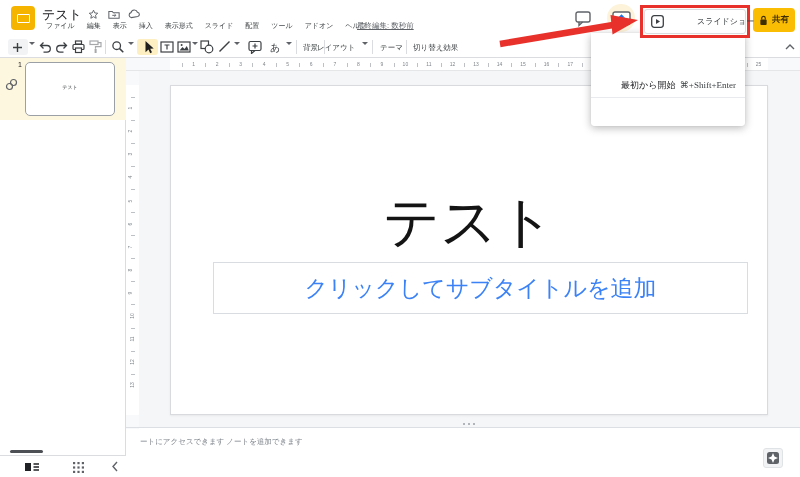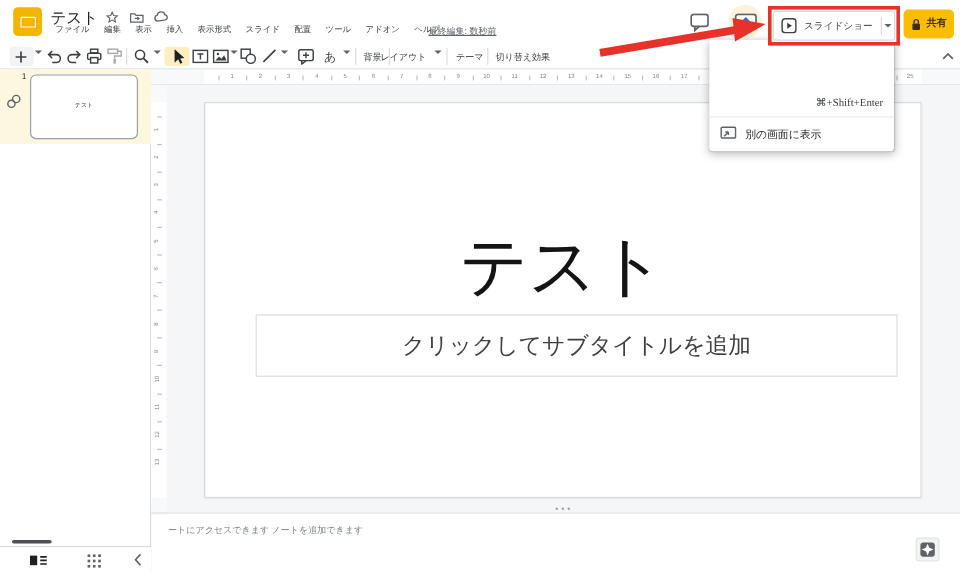--- a/index.html
+++ b/index.html
@@ -14,21 +14,21 @@
   .logo i{position:absolute;left:6px;top:8px;width:11px;height:7px;border:1.6px solid #fff;border-radius:1px;}
   .doc-title{position:absolute;left:42px;top:6px;font-size:13px;color:#202124;}
   .hicon{position:absolute;top:9px;color:#5f6368;}
   .menu-row{position:absolute;left:40px;top:21px;display:flex;}
   .menu-item{font-size:7px;color:#3c4043;padding:0 6px;line-height:10px;}
   .last-edit{position:absolute;left:357px;top:21px;font-size:7.5px;color:#5f6368;text-decoration:underline;line-height:10px;}
 
   
   .present-circle{position:absolute;left:607px;top:4px;width:28px;height:28px;border-radius:50%;background:#fdf3da;}
   .redbox{position:absolute;left:640px;top:5px;width:104px;height:27px;border:3px solid #e8312a;z-index:55;background:#fffdf8;}
-  .ss-btn{position:absolute;left:1px;top:1px;right:1px;bottom:1px;background:#fff;border:1px solid #dadce0;border-radius:3px;display:flex;align-items:center;}
+  .ss-btn{position:absolute;left:1px;top:1px;right:1px;bottom:1px;background:#fff;border:1px solid #dadce0;border-radius:3px;display:flex;align-items:center;gap:27px;}
   .ss-label{font-size:8px;color:#3c4043;margin-left:6px;white-space:nowrap;}
   .ss-div{width:1px;height:15px;background:#dadce0;margin-left:7px;}
   .caret{width:0;height:0;border-left:3px solid transparent;border-right:3px solid transparent;border-top:3.5px solid #5f6368;}
   .share-btn{position:absolute;left:753px;top:8px;width:42px;height:24px;background:#fbbc04;border-radius:4px;display:flex;align-items:center;justify-content:center;gap:4px;}
   .share-label{font-size:8.5px;color:#3e2f00;font-weight:bold;}
 
   
   #annot-arrow{position:absolute;left:488px;top:8px;z-index:60;pointer-events:none;}
 
   
@@ -64,21 +64,21 @@
   .rnum{position:absolute;top:2.5px;transform:translateX(-50%);font-size:5px;color:#80868b;z-index:2;}
   .rtick{position:absolute;top:5px;width:1px;height:4px;background:#bdc1c6;z-index:2;}
   #vruler{position:absolute;left:126px;top:71px;width:13px;height:358px;background:#f8f9fa;overflow:hidden;}
   .vzone{position:absolute;left:0;top:14px;width:13px;height:330px;background:#fff;}
   .vnum{position:absolute;left:3px;transform:translateY(-50%) rotate(-90deg);font-size:5px;color:#80868b;z-index:2;}
   .vtick{position:absolute;left:5px;width:4px;height:1px;background:#bdc1c6;z-index:2;}
   #canvas{position:absolute;left:139px;top:71px;width:661px;height:356px;background:#f5f6f8;}
   #slide{position:absolute;left:31px;top:14px;width:598px;height:330px;background:#fff;border:1px solid #d8dade;box-sizing:border-box;box-shadow:0 1px 2px rgba(0,0,0,.06);}
   .slide-title{position:absolute;left:0;top:108px;width:100%;text-align:center;font-size:56px;line-height:1;color:#141414;}
   .subtitle-box{position:absolute;left:42px;top:176px;width:535px;height:52px;border:1px solid #d9dce0;box-sizing:border-box;display:flex;align-items:center;justify-content:center;}
-  .subtitle-text{font-size:19px;color:#404040;font-family:Liberation Serif, serif;}
+  .subtitle-text{font-size:23px;color:#3b82f6;font-family:Liberation Serif, serif;}
 
   
   .canvas-divider{position:absolute;left:126px;top:427px;width:674px;border-top:1px solid #dcdfe3;}
   .drag-dots{position:absolute;left:463px;top:423px;width:2px;height:2px;border-radius:50%;background:#9aa0a6;box-shadow:5px 0 0 #9aa0a6,10px 0 0 #9aa0a6;}
   .notes-text{position:absolute;left:140px;top:437px;font-size:7.5px;color:#7d838a;}
   .explore-btn{position:absolute;left:763px;top:448px;width:20px;height:20px;background:#f1f3f4;border:1px solid #e0e3e6;border-radius:3px;box-sizing:border-box;}
   .explore-badge{position:absolute;left:3px;top:3px;width:12px;height:12px;background:#5f6368;border-radius:2.5px;}
 </style>
 </head>
 <body>
@@ -156,31 +156,25 @@
   </span>
   <span class="share-label">共有</span>
 </div>
 
 <svg id="annot-arrow" width="162" height="46" viewBox="0 0 162 46">
   <line x1="12" y1="36" x2="128" y2="16.5" stroke="#e8312a" stroke-width="6.5"></line>
   <polygon points="150,12 124.5,26.5 122.5,7" fill="#e8312a"></polygon>
 </svg>
 
 <div class="popup">
+  <div class="pp-item" style="top:46px;height:14px">
+    <span class="pp-label" style="top:0">最初から開始</span>
+  </div>
   <span class="pp-short">⌘+Shift+Enter</span>
   <div class="pp-divider"></div>
-  <div class="pp-item" style="top:72px;height:15px">
-    <span class="abs" style="left:9px;top:0">
-      <svg width="14" height="12" viewBox="0 0 14 12">
-          <rect x="1" y="1" width="12" height="9" rx="1" fill="none" stroke="#5f6368" stroke-width="1.2"></rect>
-          <path d="M3.5 8.5 L7 5 M7 5 H4.4 M7 5 V7.6" fill="none" stroke="#5f6368" stroke-width="1.2"></path>
-        </svg>
-    </span>
-    <span class="pp-label" style="top:1px">別の画面に表示</span>
-  </div>
 </div>
 
 <div id="toolbar">
   <span class="hl-gray"></span>
   <span class="abs" style="left:12px;top:6px">
     <svg width="11" height="11" viewBox="0 0 11 11">
         <path d="M5.5 1 V10 M1 5.5 H10" stroke="#3c4043" stroke-width="1.4"></path>
       </svg>
   </span>
   <span class="tb-caret" style="left:29px"><span class="caret"></span></span>

